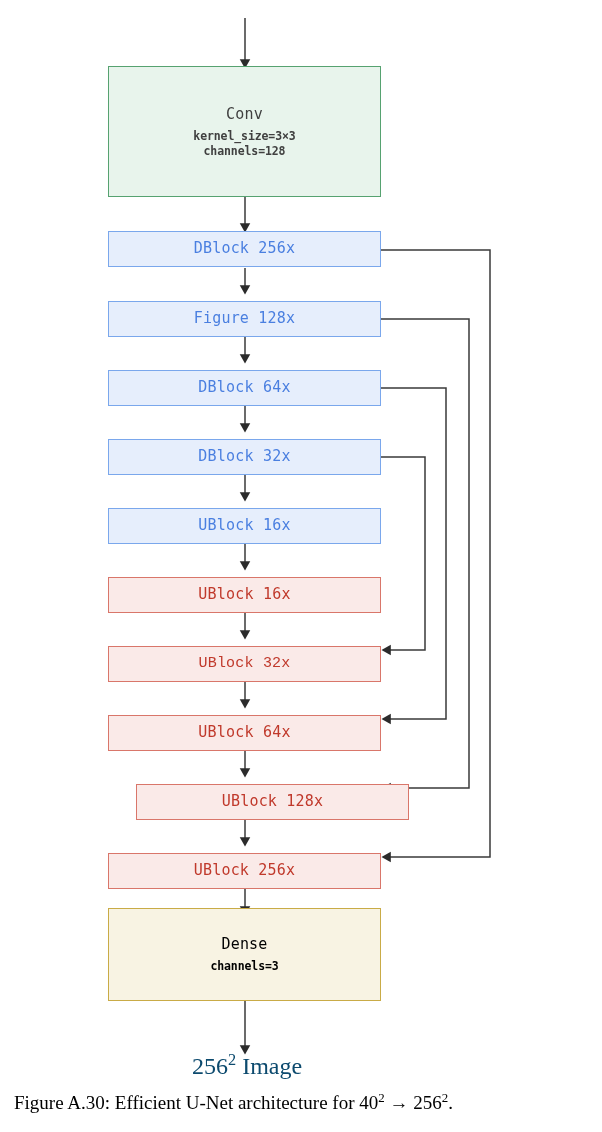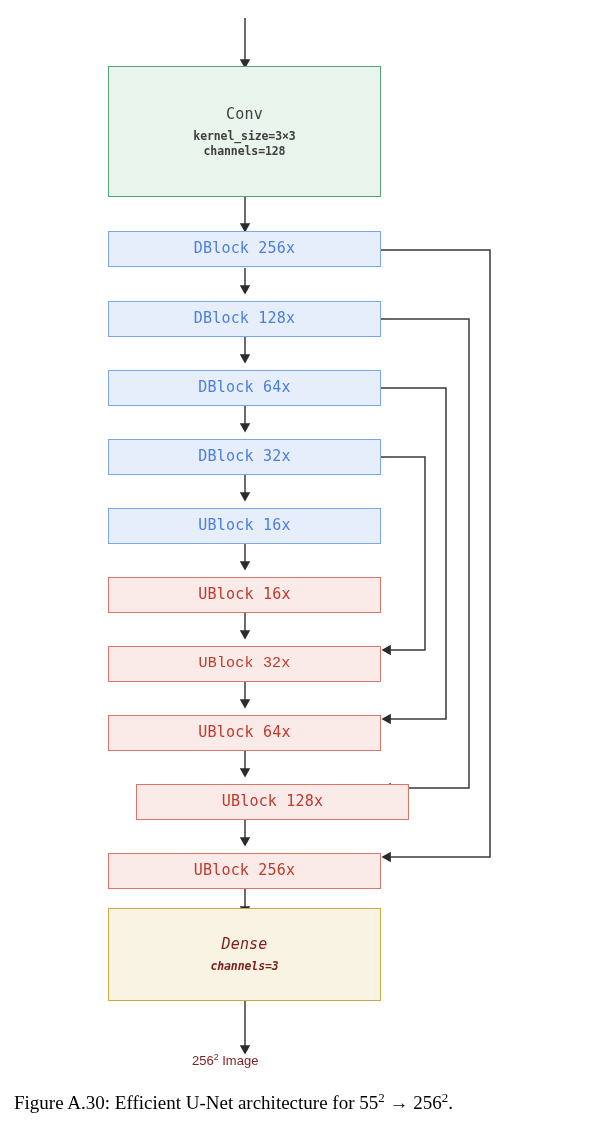--- a/index.html
+++ b/index.html
@@ -24,35 +24,35 @@
     border-style:solid;
     line-height:1.28;
   }
   .block .title{font-size:15px;letter-spacing:0.2px;}
   .block .sub{font-size:11.5px;font-weight:bold;letter-spacing:-0.1px;}
   .block.tall .title{margin-bottom:5px;}
 
   .b-conv  {background:#e8f4ec;border-color:#56a270;color:#404040;}
   .b-dblock{background:#e6eefc;border-color:#7aa7ec;color:#4a7fe0;}
   .b-ublock{background:#faeae8;border-color:#d9766a;color:#c0392b;}
-  .b-dense {background:#f8f3e3;border-color:#c9ab46;color:#7f1d1d;font-style:italic;}
+  .b-dense {background:#f8f3e3;border-color:#c9ab46;color:#000000;}
 
   
   .caption{
     position:absolute;
     font-family:"Liberation Serif",serif;
     font-size:19px;
     color:#000;
     white-space:nowrap;
   }
   .outlabel{
     position:absolute;
-    font-family:Liberation Sans, sans-serif;
-    font-size:13px;
-    color:#7f1d1d;
+    font-family:Liberation Serif, serif;
+    font-size:24px;
+    color:#0c4a6e;
     white-space:nowrap;
   }
   sup{font-size:0.68em;vertical-align:super;line-height:0;}
 </style>
 </head>
 <body>
 
 <div id="figure">
 
   <svg id="wires" viewBox="0 0 602 1132" width="602" height="1132">
@@ -95,21 +95,21 @@
     <div class="title">Conv</div>
     <div class="sub">kernel_size=3×3</div>
     <div class="sub">channels=128</div>
   </div>
 
   <div class="block b-dblock" style="left:108px;top:231px;width:273px;height:36px;">
     <div class="title">DBlock 256x</div>
   </div>
 
   <div class="block b-dblock" style="left:108px;top:301px;width:273px;height:36px;">
-    <div class="title">DBlock 128x</div>
+    <div class="title">Figure 128x</div>
   </div>
 
   <div class="block b-dblock" style="left:108px;top:370px;width:273px;height:36px;">
     <div class="title">DBlock 64x</div>
   </div>
 
   <div class="block b-dblock" style="left:108px;top:439px;width:273px;height:36px;">
     <div class="title">DBlock 32x</div>
   </div>
 
@@ -137,15 +137,15 @@
     <div class="title">UBlock 256x</div>
   </div>
 
   <div class="block b-dense tall" style="left:108px;top:908px;width:273px;height:93px;">
     <div class="title">Dense</div>
     <div class="sub">channels=3</div>
   </div>
 
   <div class="outlabel" style="left:192px;top:1053px;"><span>256</span><sup>2</sup><span> Image</span></div>
 
-  <div class="caption" style="left:14px;top:1092px;"><span>Figure A.30: Efficient U-Net architecture for </span><span>55</span><sup>2</sup><span> → </span><span>256</span><sup>2</sup><span>.</span></div>
+  <div class="caption" style="left:14px;top:1092px;"><span>Figure A.30: Efficient U-Net architecture for </span><span>40</span><sup>2</sup><span> → </span><span>256</span><sup>2</sup><span>.</span></div>
 
 </div>
 
 </body></html>

